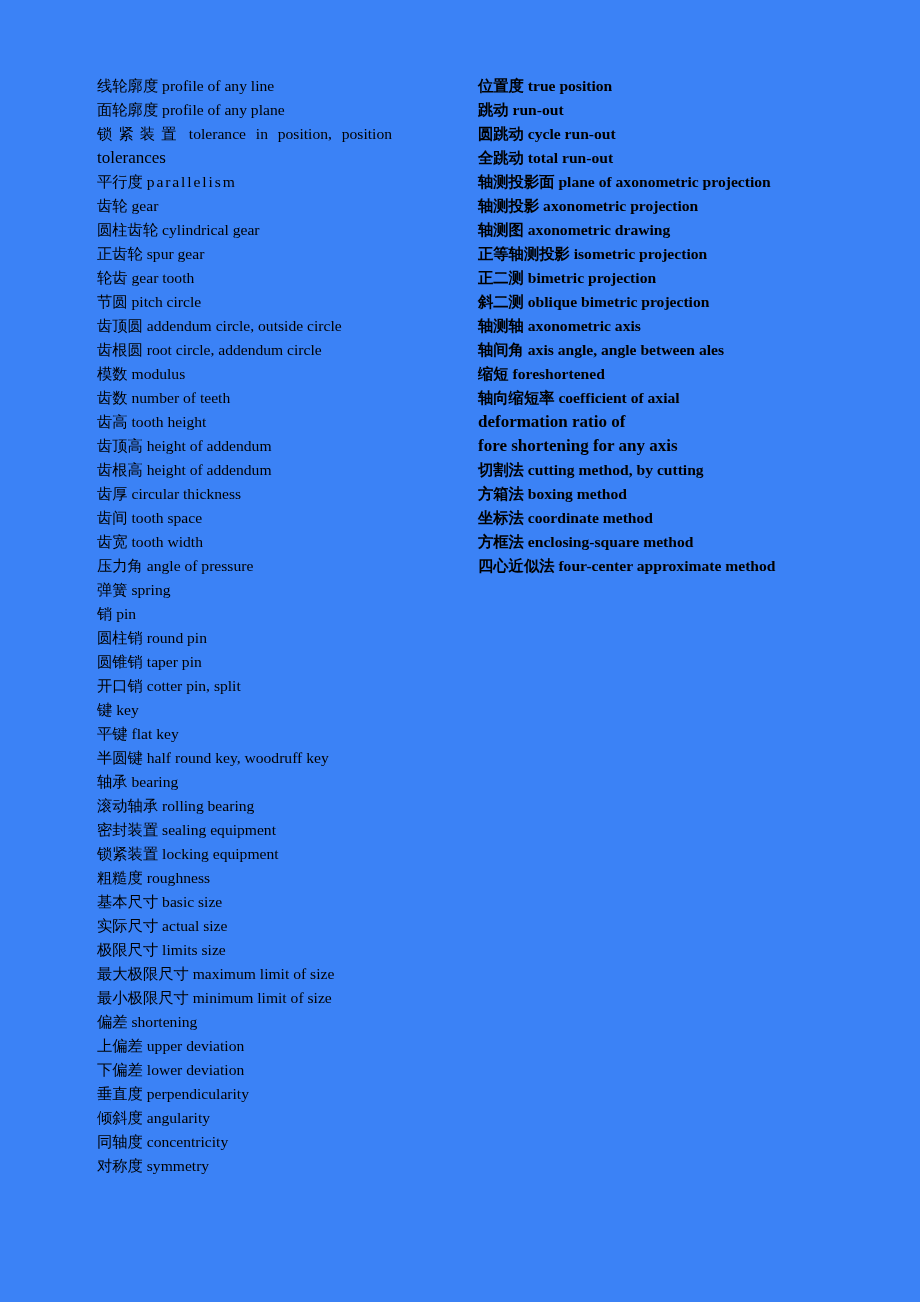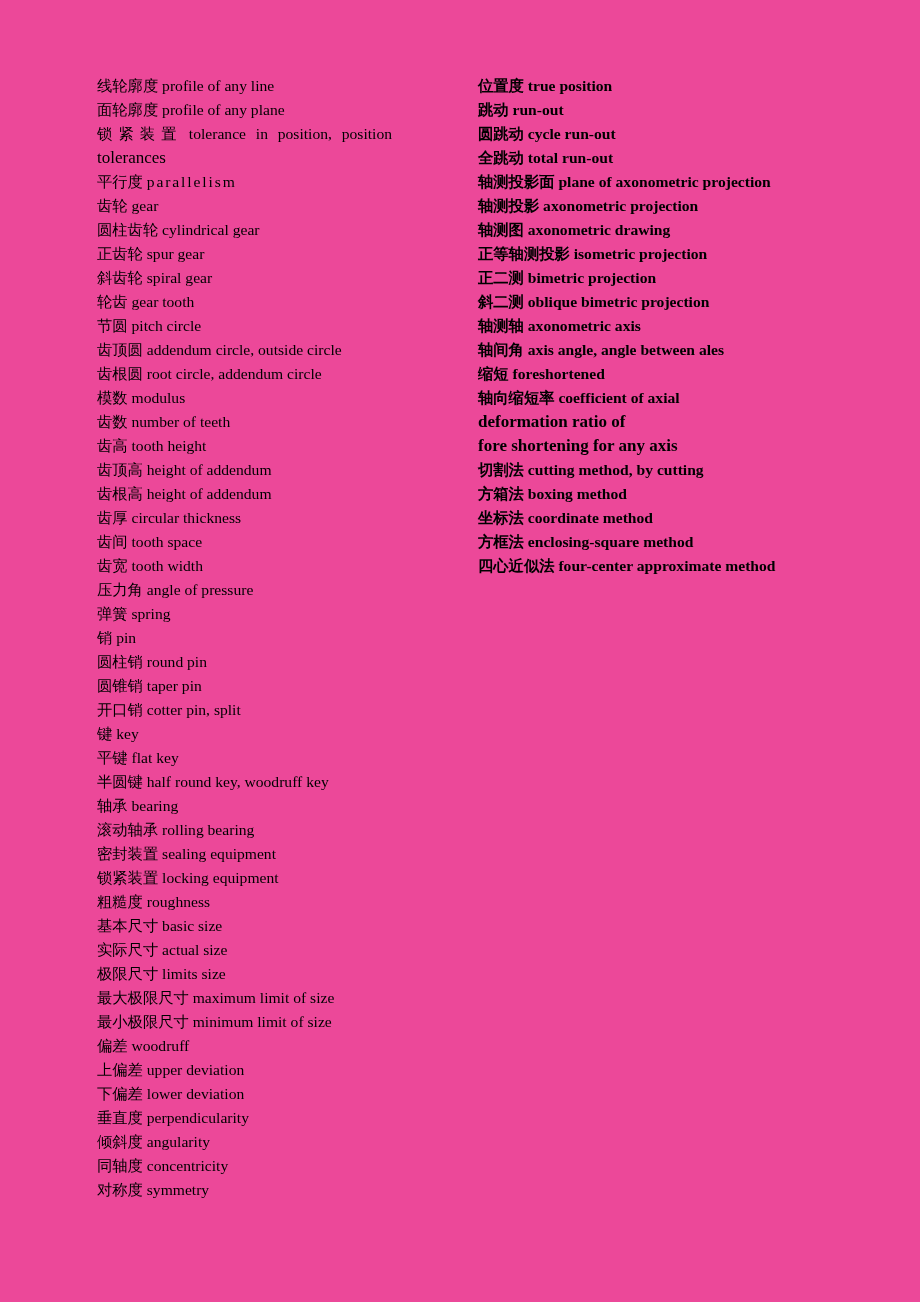--- a/index.html
+++ b/index.html
@@ -12,21 +12,21 @@
     height: 1302px;
     position: relative;
     overflow: hidden;
     font-family: "Liberation Serif", "DejaVu Serif", serif;
     color: #000000;
     -webkit-font-smoothing: antialiased;
   }
   .page {
     position: absolute;
     inset: 0;
-    background: #ec4899;
+    background: #3b82f6;
   }
   .columns {
     position: absolute;
     left: 0;
     top: 0;
     width: 920px;
     height: 1302px;
   }
   .col {
     position: absolute;
@@ -93,21 +93,20 @@
       <p class="entry cont">tolerances</p>
 
       <p class="entry"><span class="cn">平行度</span> <span class="en gap-wide">parallelism</span></p>
 
       <p class="entry"><span class="cn">齿轮</span> <span class="en">gear</span></p>
 
       <p class="entry"><span class="cn">圆柱齿轮</span> <span class="en">cylindrical gear</span></p>
 
       <p class="entry"><span class="cn">正齿轮</span> <span class="en">spur gear</span></p>
 
-      <p class="entry"><span class="cn">斜齿轮</span> <span class="en">spiral gear</span></p>
 
       <p class="entry"><span class="cn">轮齿</span> <span class="en">gear tooth</span></p>
 
       <p class="entry"><span class="cn">节圆</span> <span class="en">pitch circle</span></p>
 
       <p class="entry"><span class="cn">齿顶圆</span> <span class="en">addendum circle, outside circle</span></p>
 
       <p class="entry"><span class="cn">齿根圆</span> <span class="en">root circle, addendum circle</span></p>
 
       <p class="entry"><span class="cn">模数</span> <span class="en">modulus</span></p>
@@ -158,21 +157,21 @@
       <p class="entry"><span class="cn">基本尺寸</span> <span class="en">basic size</span></p>
 
       <p class="entry"><span class="cn">实际尺寸</span> <span class="en">actual size</span></p>
 
       <p class="entry"><span class="cn">极限尺寸</span> <span class="en">limits size</span></p>
 
       <p class="entry"><span class="cn">最大极限尺寸</span> <span class="en">maximum limit of size</span></p>
 
       <p class="entry"><span class="cn">最小极限尺寸</span> <span class="en">minimum limit of size</span></p>
 
-      <p class="entry"><span class="cn">偏差</span> <span class="en">woodruff</span></p>
+      <p class="entry"><span class="cn">偏差</span> <span class="en">shortening</span></p>
 
       <p class="entry"><span class="cn">上偏差</span> <span class="en">upper deviation</span></p>
 
       <p class="entry"><span class="cn">下偏差</span> <span class="en">lower deviation</span></p>
 
       <p class="entry"><span class="cn">垂直度</span> <span class="en">perpendicularity</span></p>
 
       <p class="entry"><span class="cn">倾斜度</span> <span class="en">angularity</span></p>
 
       <p class="entry"><span class="cn">同轴度</span> <span class="en">concentricity</span></p>

